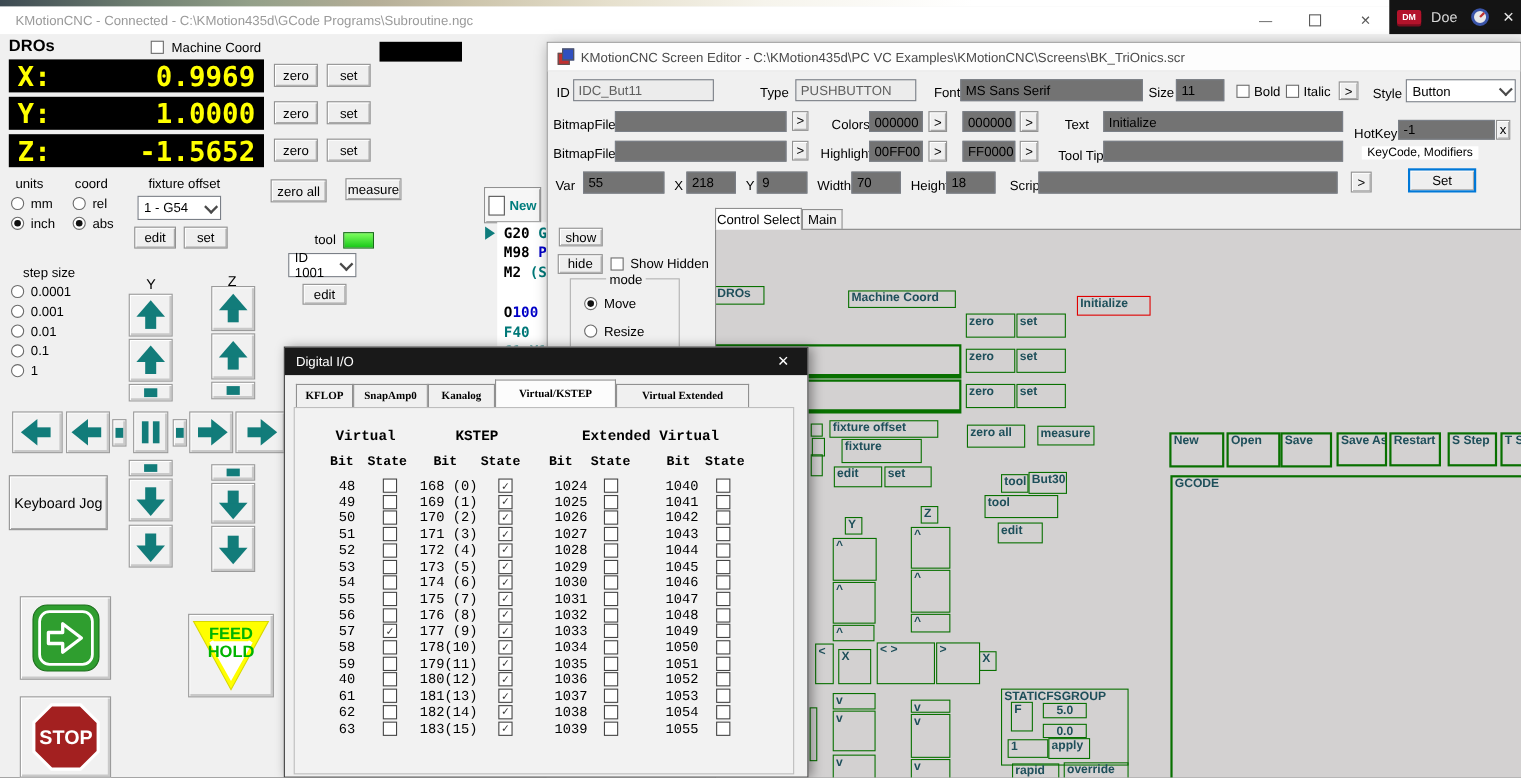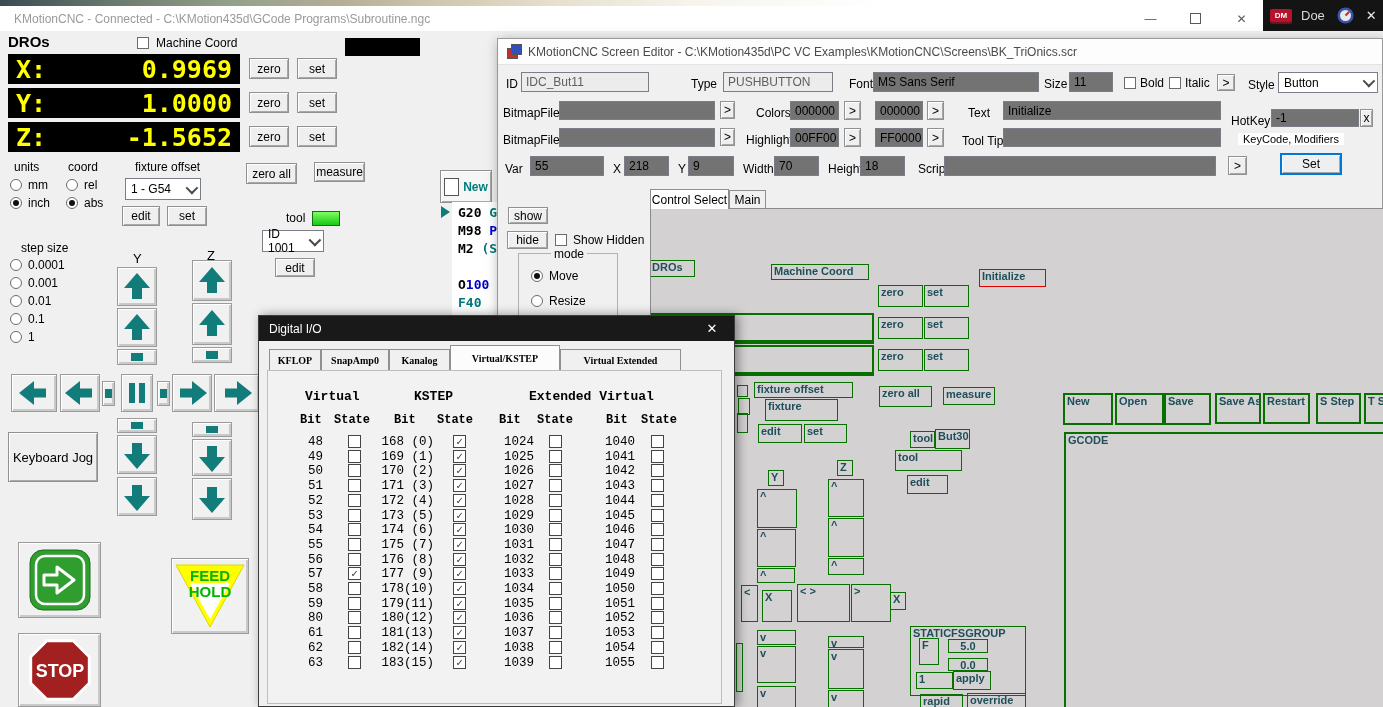--- a/index.html
+++ b/index.html
@@ -578,21 +578,21 @@
           <span class="bit" style="left: 18px; width: 46px;">59</span>
           <span class="dcb" style="left: 89px;"></span>
           <span class="bit" style="left: 96px; width: 79px;">179(11)</span>
           <span class="dcb" style="left: 194px;">✓</span>
           <span class="bit" style="left: 232px; width: 43px;">1035</span>
           <span class="dcb" style="left: 290px;"></span>
           <span class="bit" style="left: 333px; width: 43px;">1051</span>
           <span class="dcb" style="left: 392px;"></span>
         </div>
         <div class="diorow" style="top: 295.4px;">
-          <span class="bit" style="left: 18px; width: 46px;">80</span>
+          <span class="bit" style="left: 18px; width: 46px;">40</span>
           <span class="dcb" style="left: 89px;"></span>
           <span class="bit" style="left: 96px; width: 79px;">180(12)</span>
           <span class="dcb" style="left: 194px;">✓</span>
           <span class="bit" style="left: 232px; width: 43px;">1036</span>
           <span class="dcb" style="left: 290px;"></span>
           <span class="bit" style="left: 333px; width: 43px;">1052</span>
           <span class="dcb" style="left: 392px;"></span>
         </div>
         <div class="diorow" style="top: 310.1px;">
           <span class="bit" style="left: 18px; width: 46px;">61</span>

